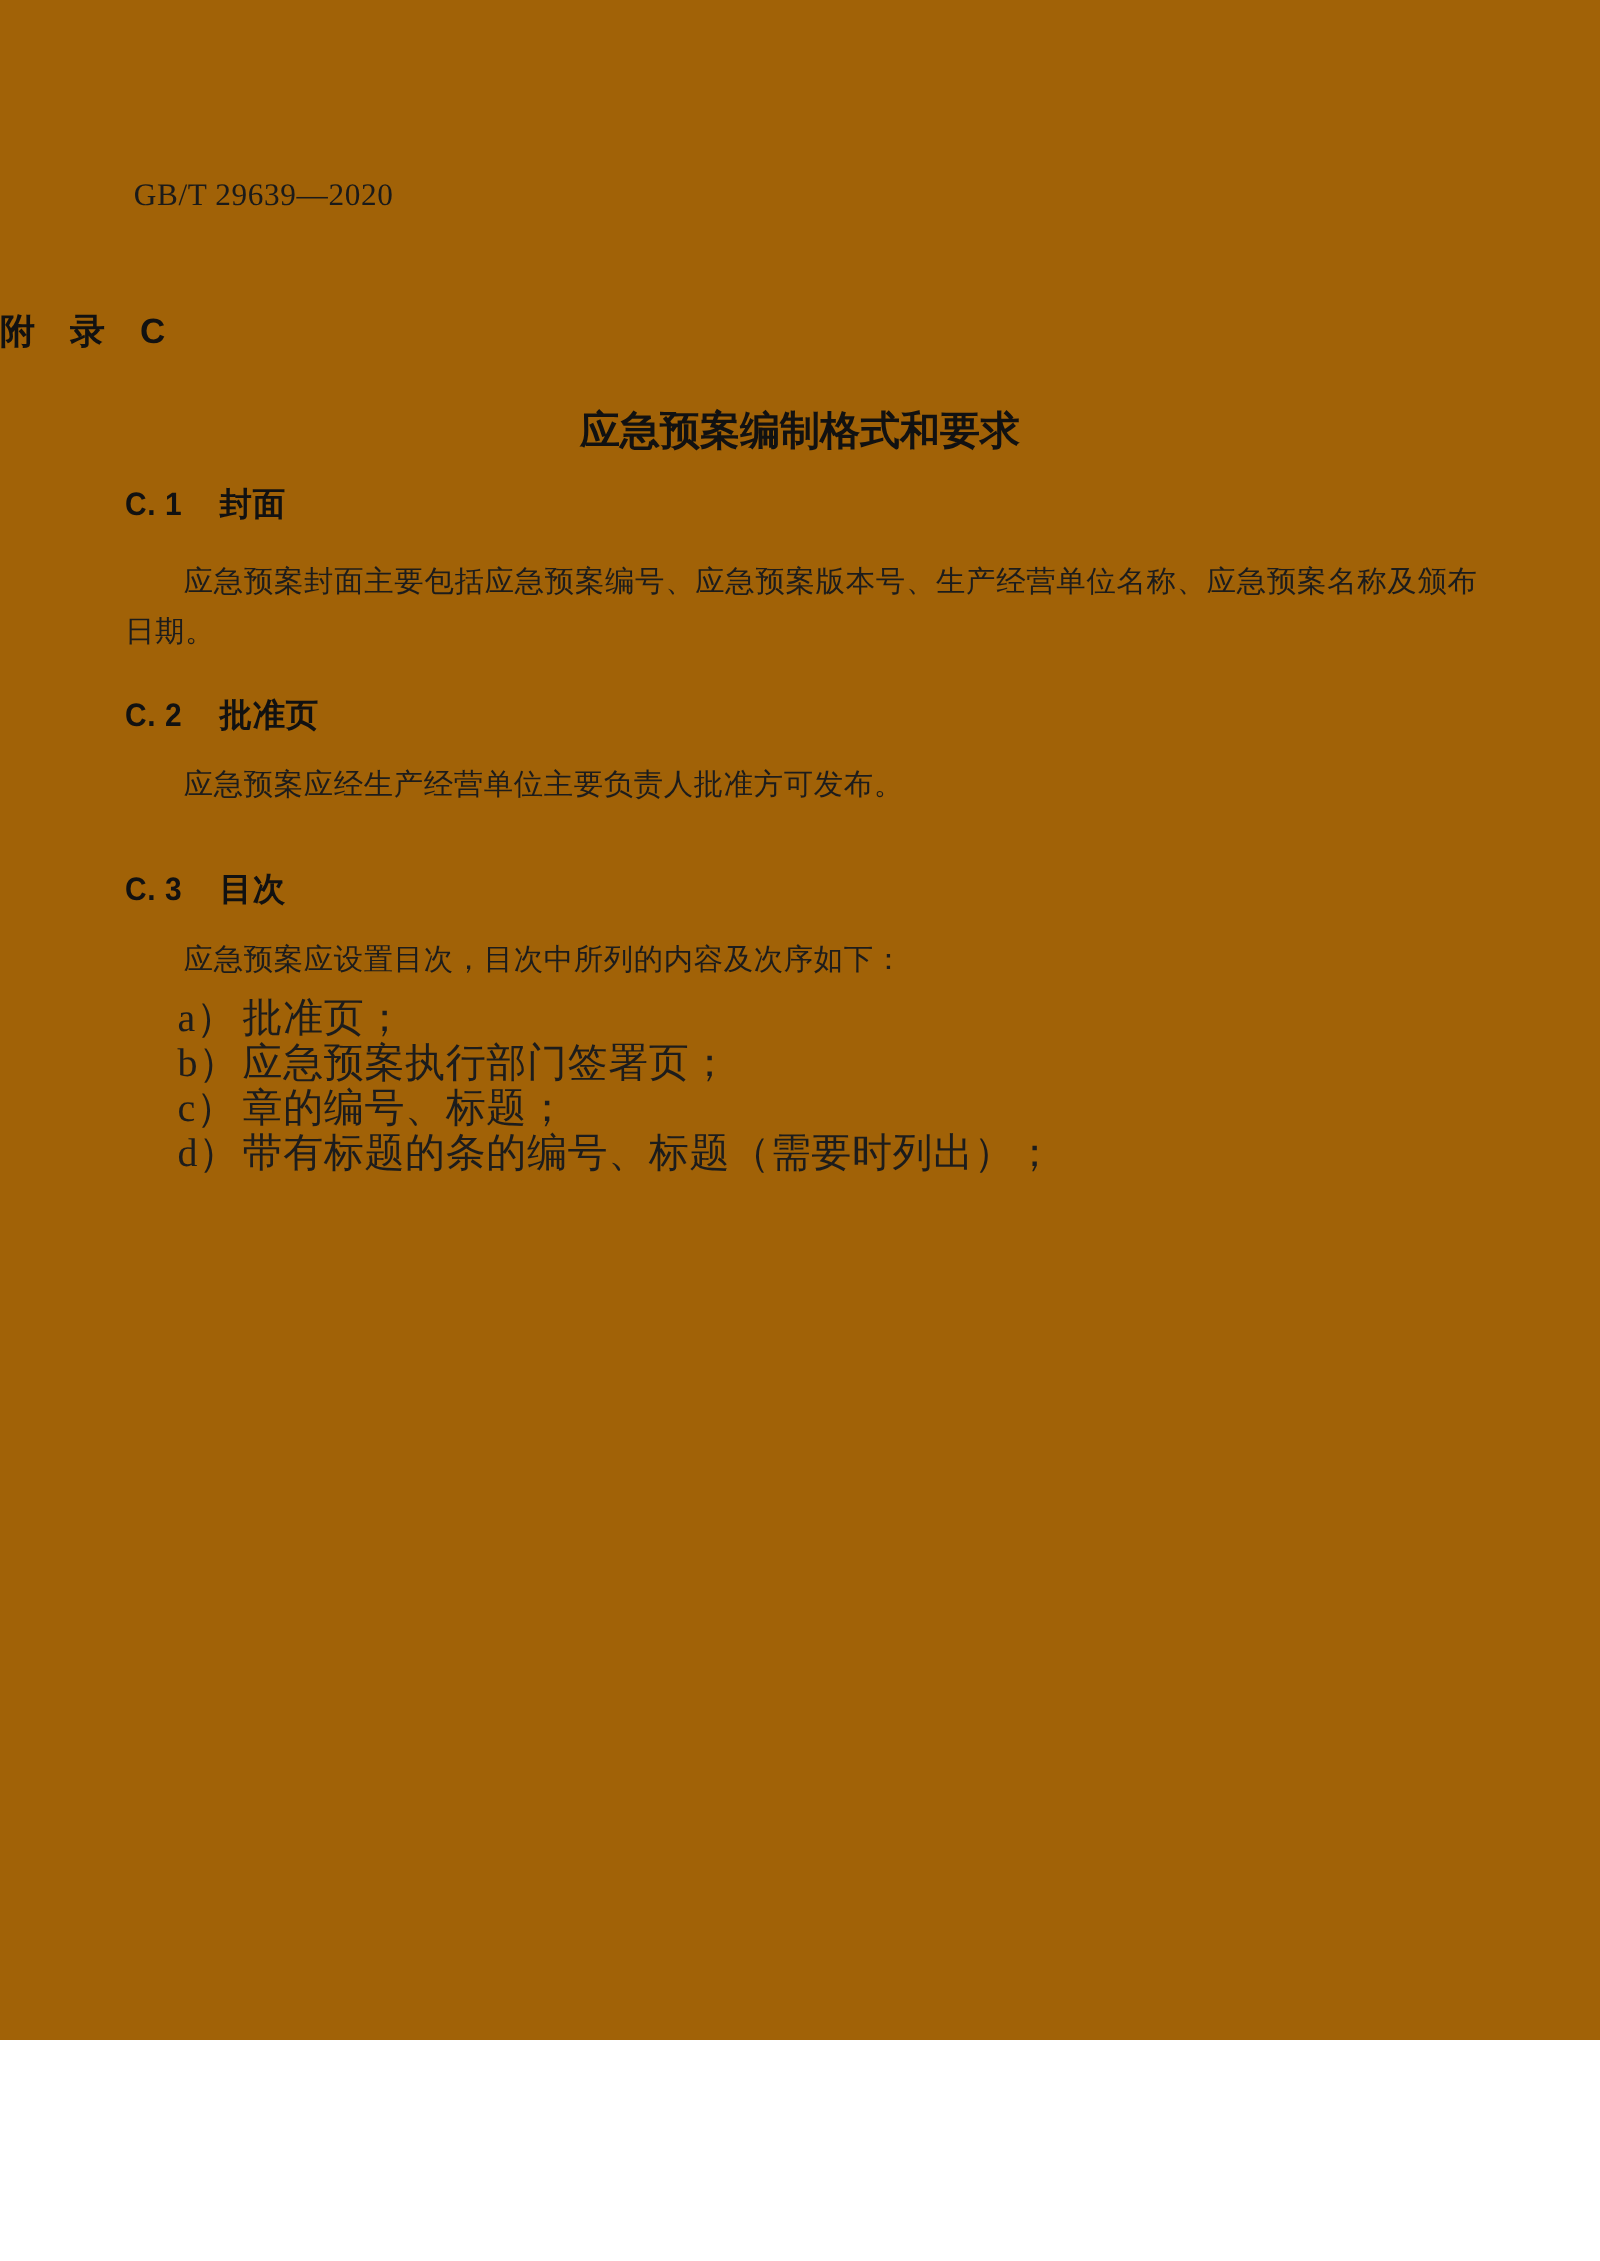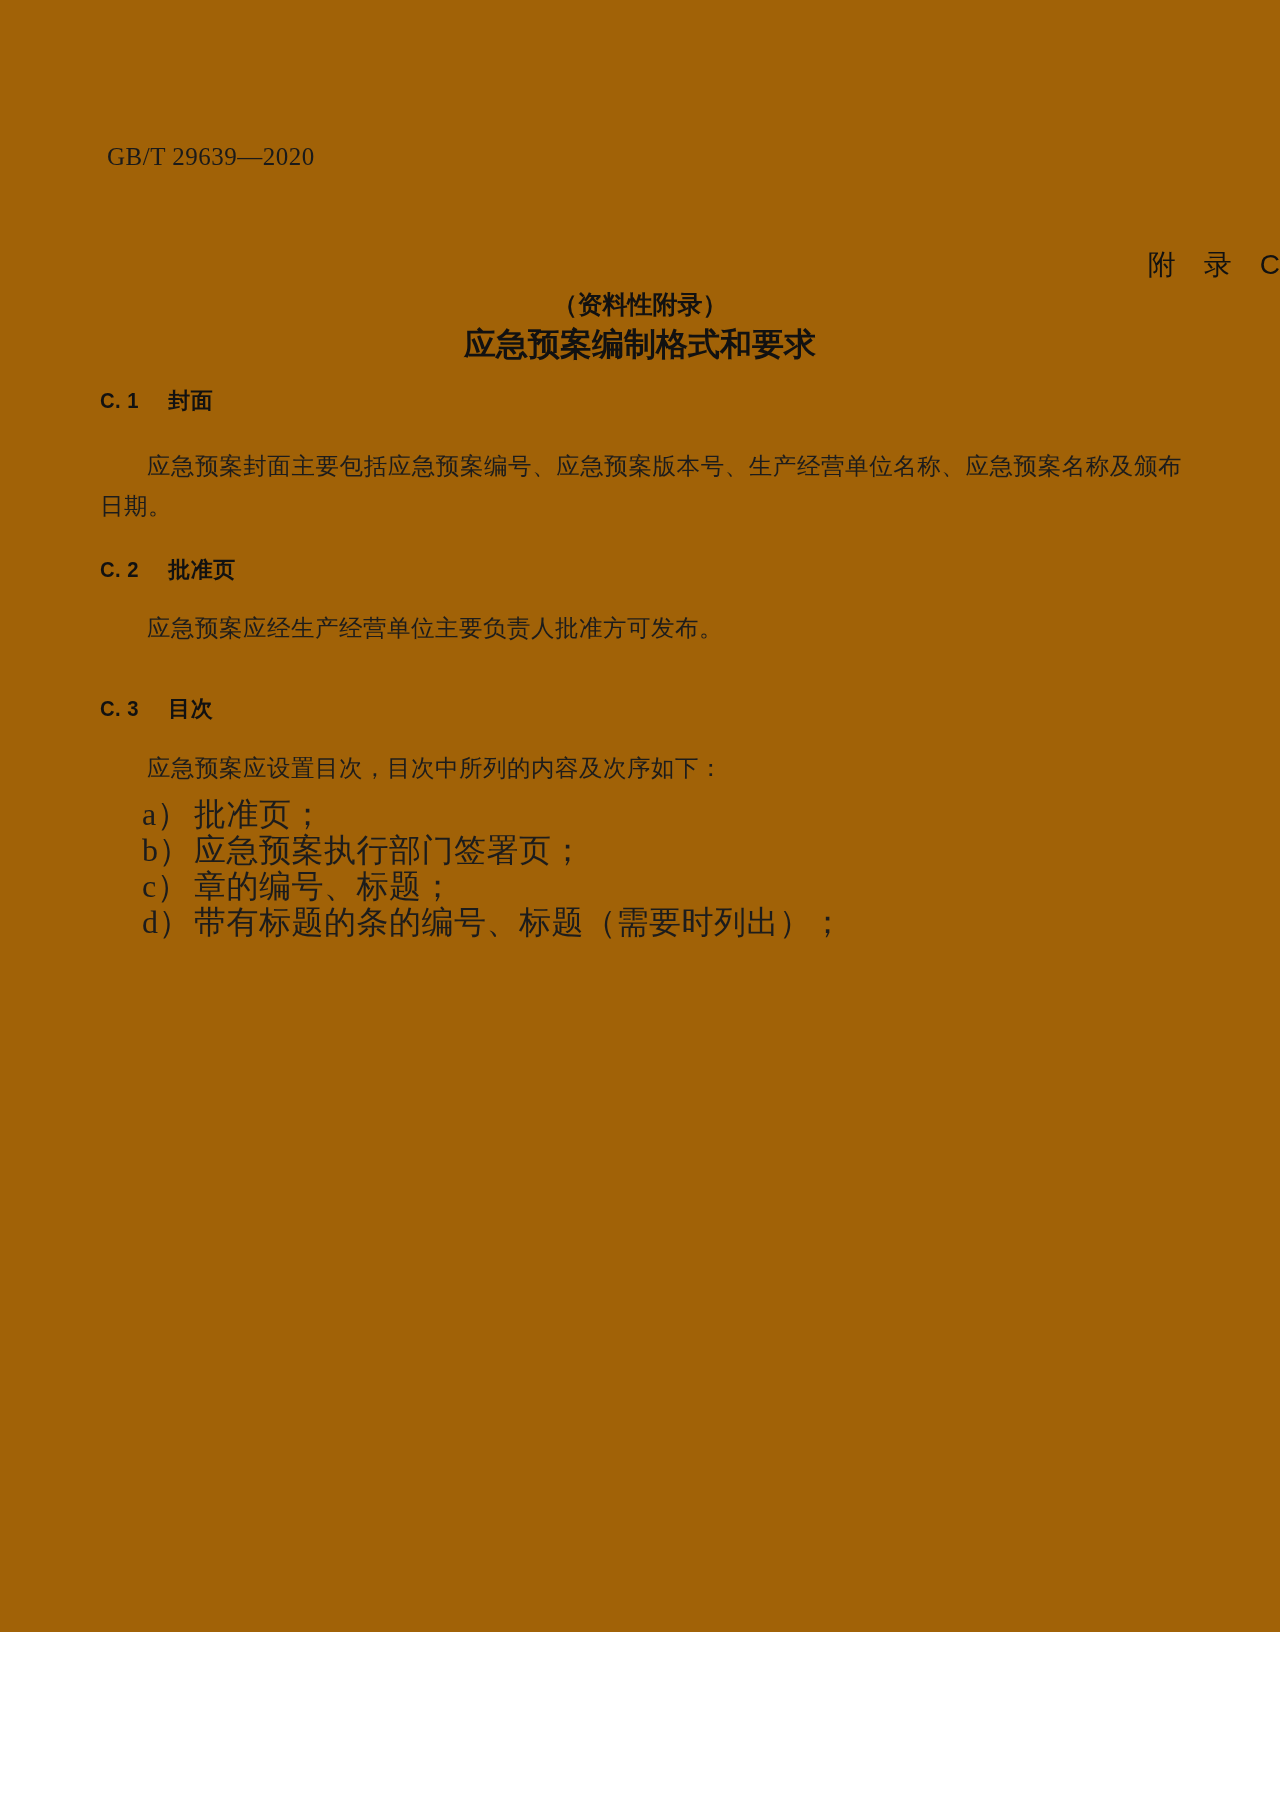--- a/index.html
+++ b/index.html
@@ -22,23 +22,23 @@
     top: 143px;
     font-size: 25px;
     letter-spacing: 0.5px;
     color: #1a1a1a;
   }
   .appendix-title {
     position: absolute;
     left: 0;
     top: 246px;
     width: 100%;
-    text-align: right;
+    text-align: left;
     font-family: "Liberation Sans", "DejaVu Sans", sans-serif;
-    font-weight: normal;
+    font-weight: bold;
     font-size: 28px;
     color: #111;
   }
   .appendix-subtitle {
     position: absolute;
     left: 0;
     top: 288px;
     width: 100%;
     text-align: center;
     font-family: "Liberation Sans", "DejaVu Sans", sans-serif;
@@ -55,21 +55,21 @@
     font-family: "Liberation Sans", "DejaVu Sans", sans-serif;
     font-weight: bold;
     font-size: 32px;
     color: #111;
   }
   .sec-head {
     position: absolute;
     left: 100px;
     font-family: "Liberation Sans", "DejaVu Sans", sans-serif;
     font-weight: bold;
-    font-size: 22px;
+    font-size: 26px;
     color: #111;
     letter-spacing: 0.5px;
   }
   .sec-head .sec-num {
     display: inline-block;
     margin-right: 26px;
     transform: scaleX(0.92);
     transform-origin: left center;
   }
   .para {
@@ -131,21 +131,20 @@
   }
 </style>
 </head>
 <body>
 
 <div class="page">
 
   <div class="std-number">GB/T 29639—2020</div>
 
   <div class="appendix-title">附　录　C</div>
-  <div class="appendix-subtitle">（资料性附录）</div>
   <div class="appendix-heading">应急预案编制格式和要求</div>
 
   <div class="sec-head" style="top:386px;">
     <span class="sec-num">C. 1</span><span>封面</span>
   </div>
   <div class="para" style="top:446px;">应急预案封面主要包括应急预案编号、应急预案版本号、生产经营单位名称、应急预案名称及颁布日期。</div>
 
   <div class="sec-head" style="top:555px;">
     <span class="sec-num">C. 2</span><span>批准页</span>
   </div>

